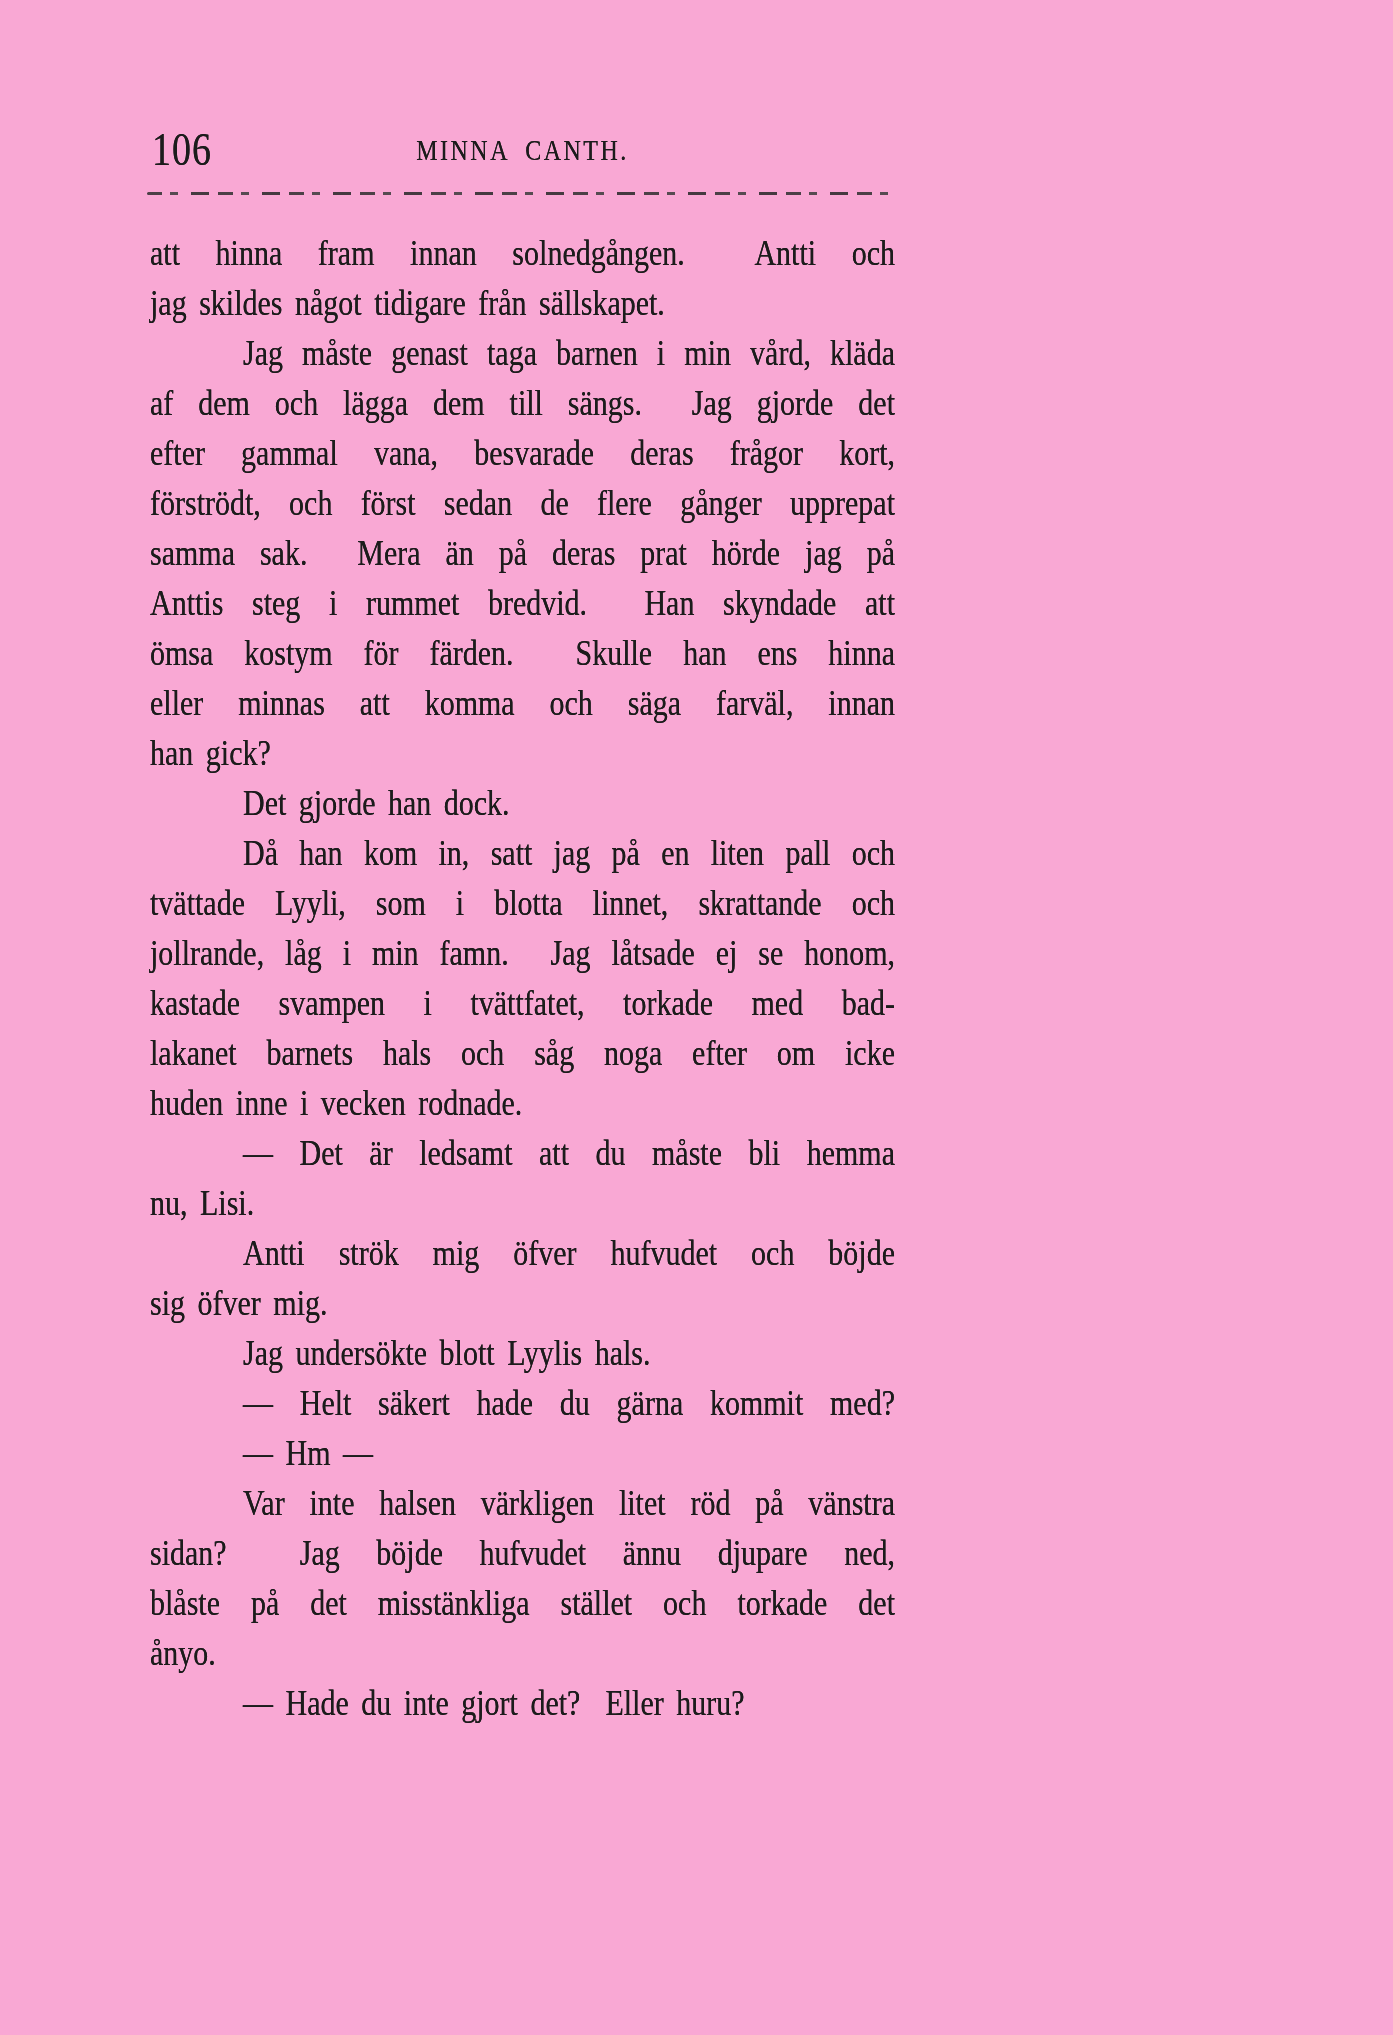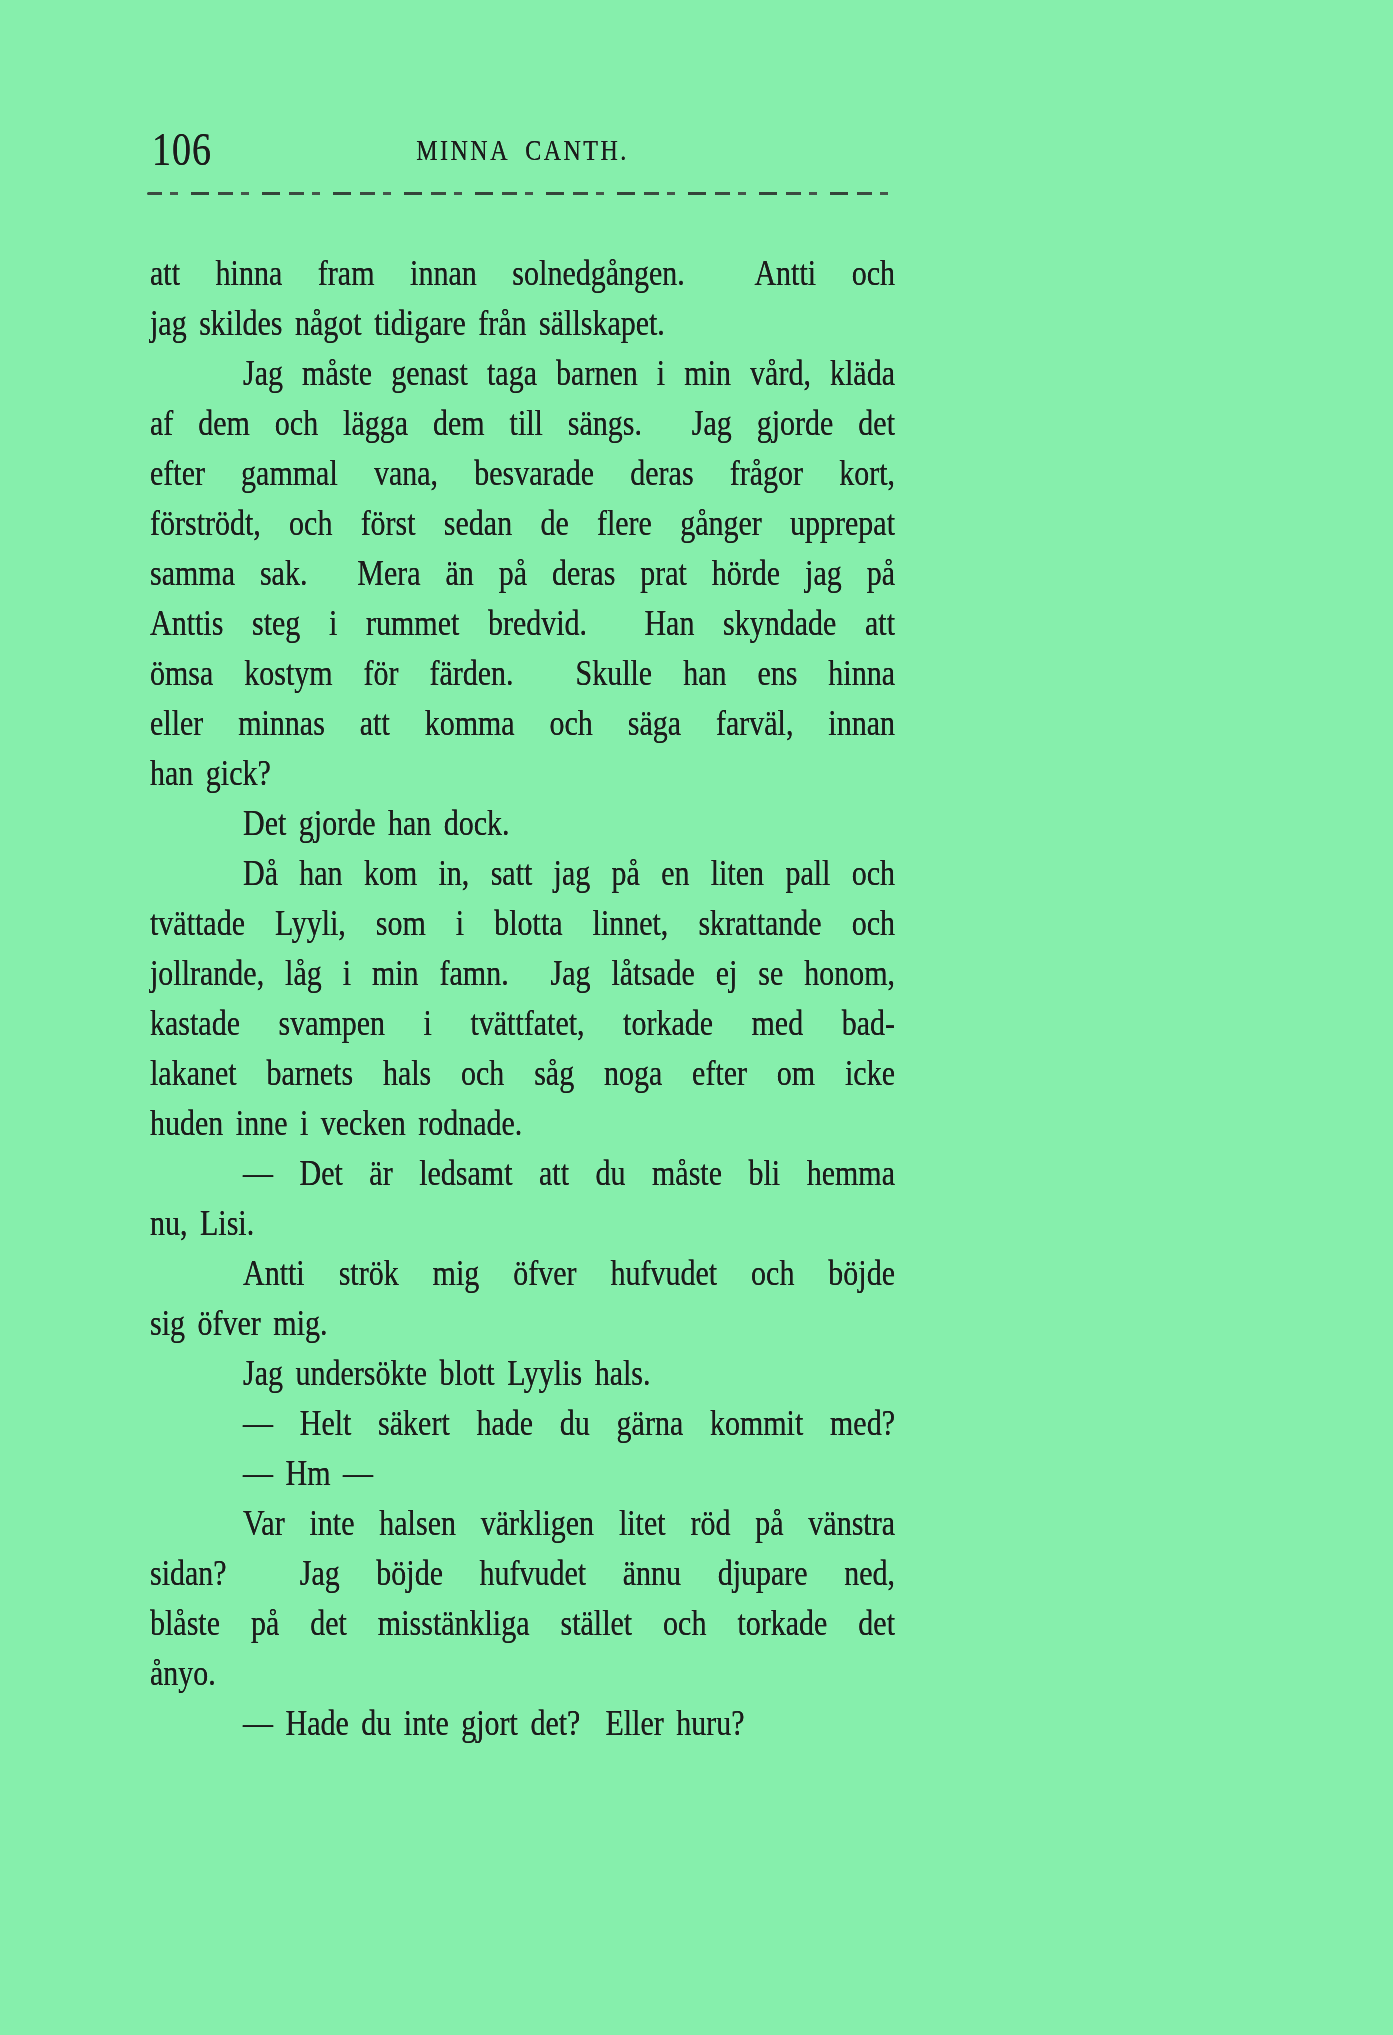--- a/index.html
+++ b/index.html
@@ -11,21 +11,21 @@
   body {
     width: 1393px;
     height: 2035px;
     position: relative;
     font-family: "Liberation Serif", "DejaVu Serif", serif;
     color: #1c1c1c;
   }
   .page {
     position: absolute;
     inset: 0;
-    background: #86efac;
+    background: #f9a8d4;
     overflow: hidden;
   }
   
   .hdr-num {
     position: absolute;
     left: 152px;
     top: 122px;
     font-size: 38px;
     line-height: 44px;
     transform: scaleY(1.22);
@@ -62,21 +62,21 @@
         transparent 31px, transparent 44px,
         #262626 44px, #262626 62px,
         transparent 62px, transparent 71px);
     opacity: 0.85;
     border-radius: 2px;
   }
   
   main {
     position: absolute;
     left: 150px;
-    top: 248px;
+    top: 228px;
     width: 745px;
   }
   .line {
     box-sizing: border-box;
     width: 100%;
     font-size: 30px;
     line-height: 50px;
     transform: scaleY(1.22);
     transform-origin: left center;
     white-space: normal;

